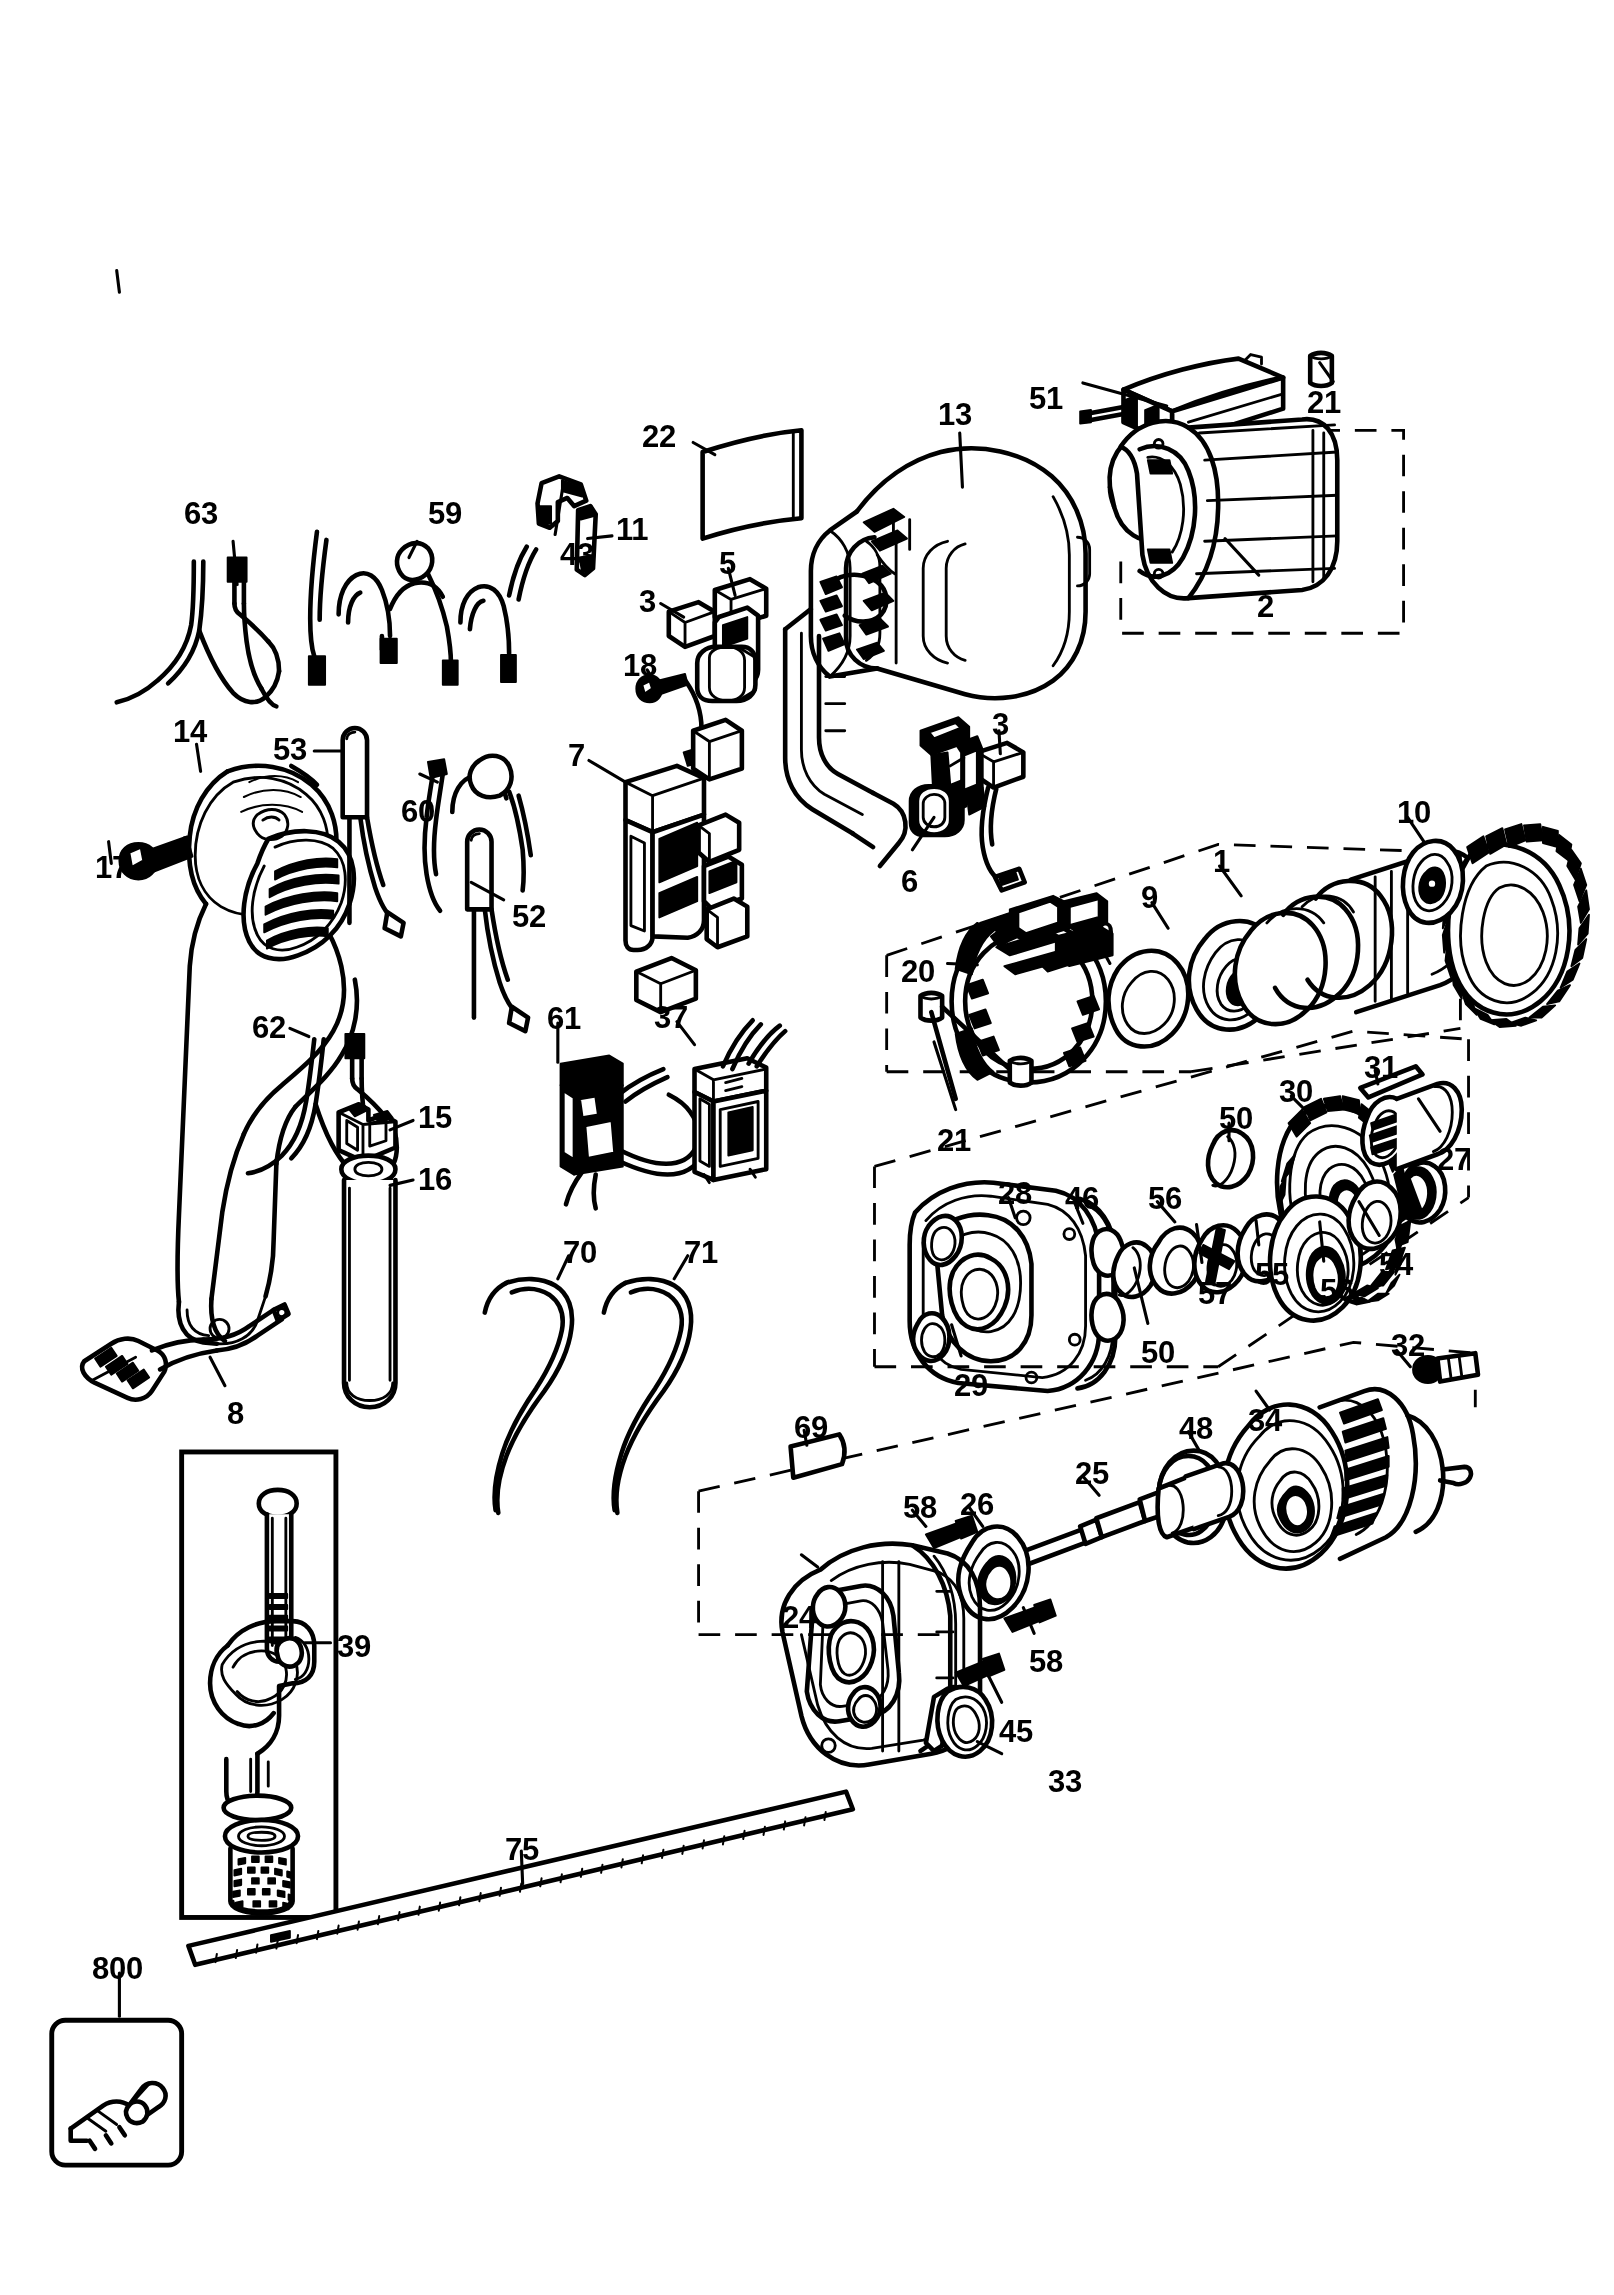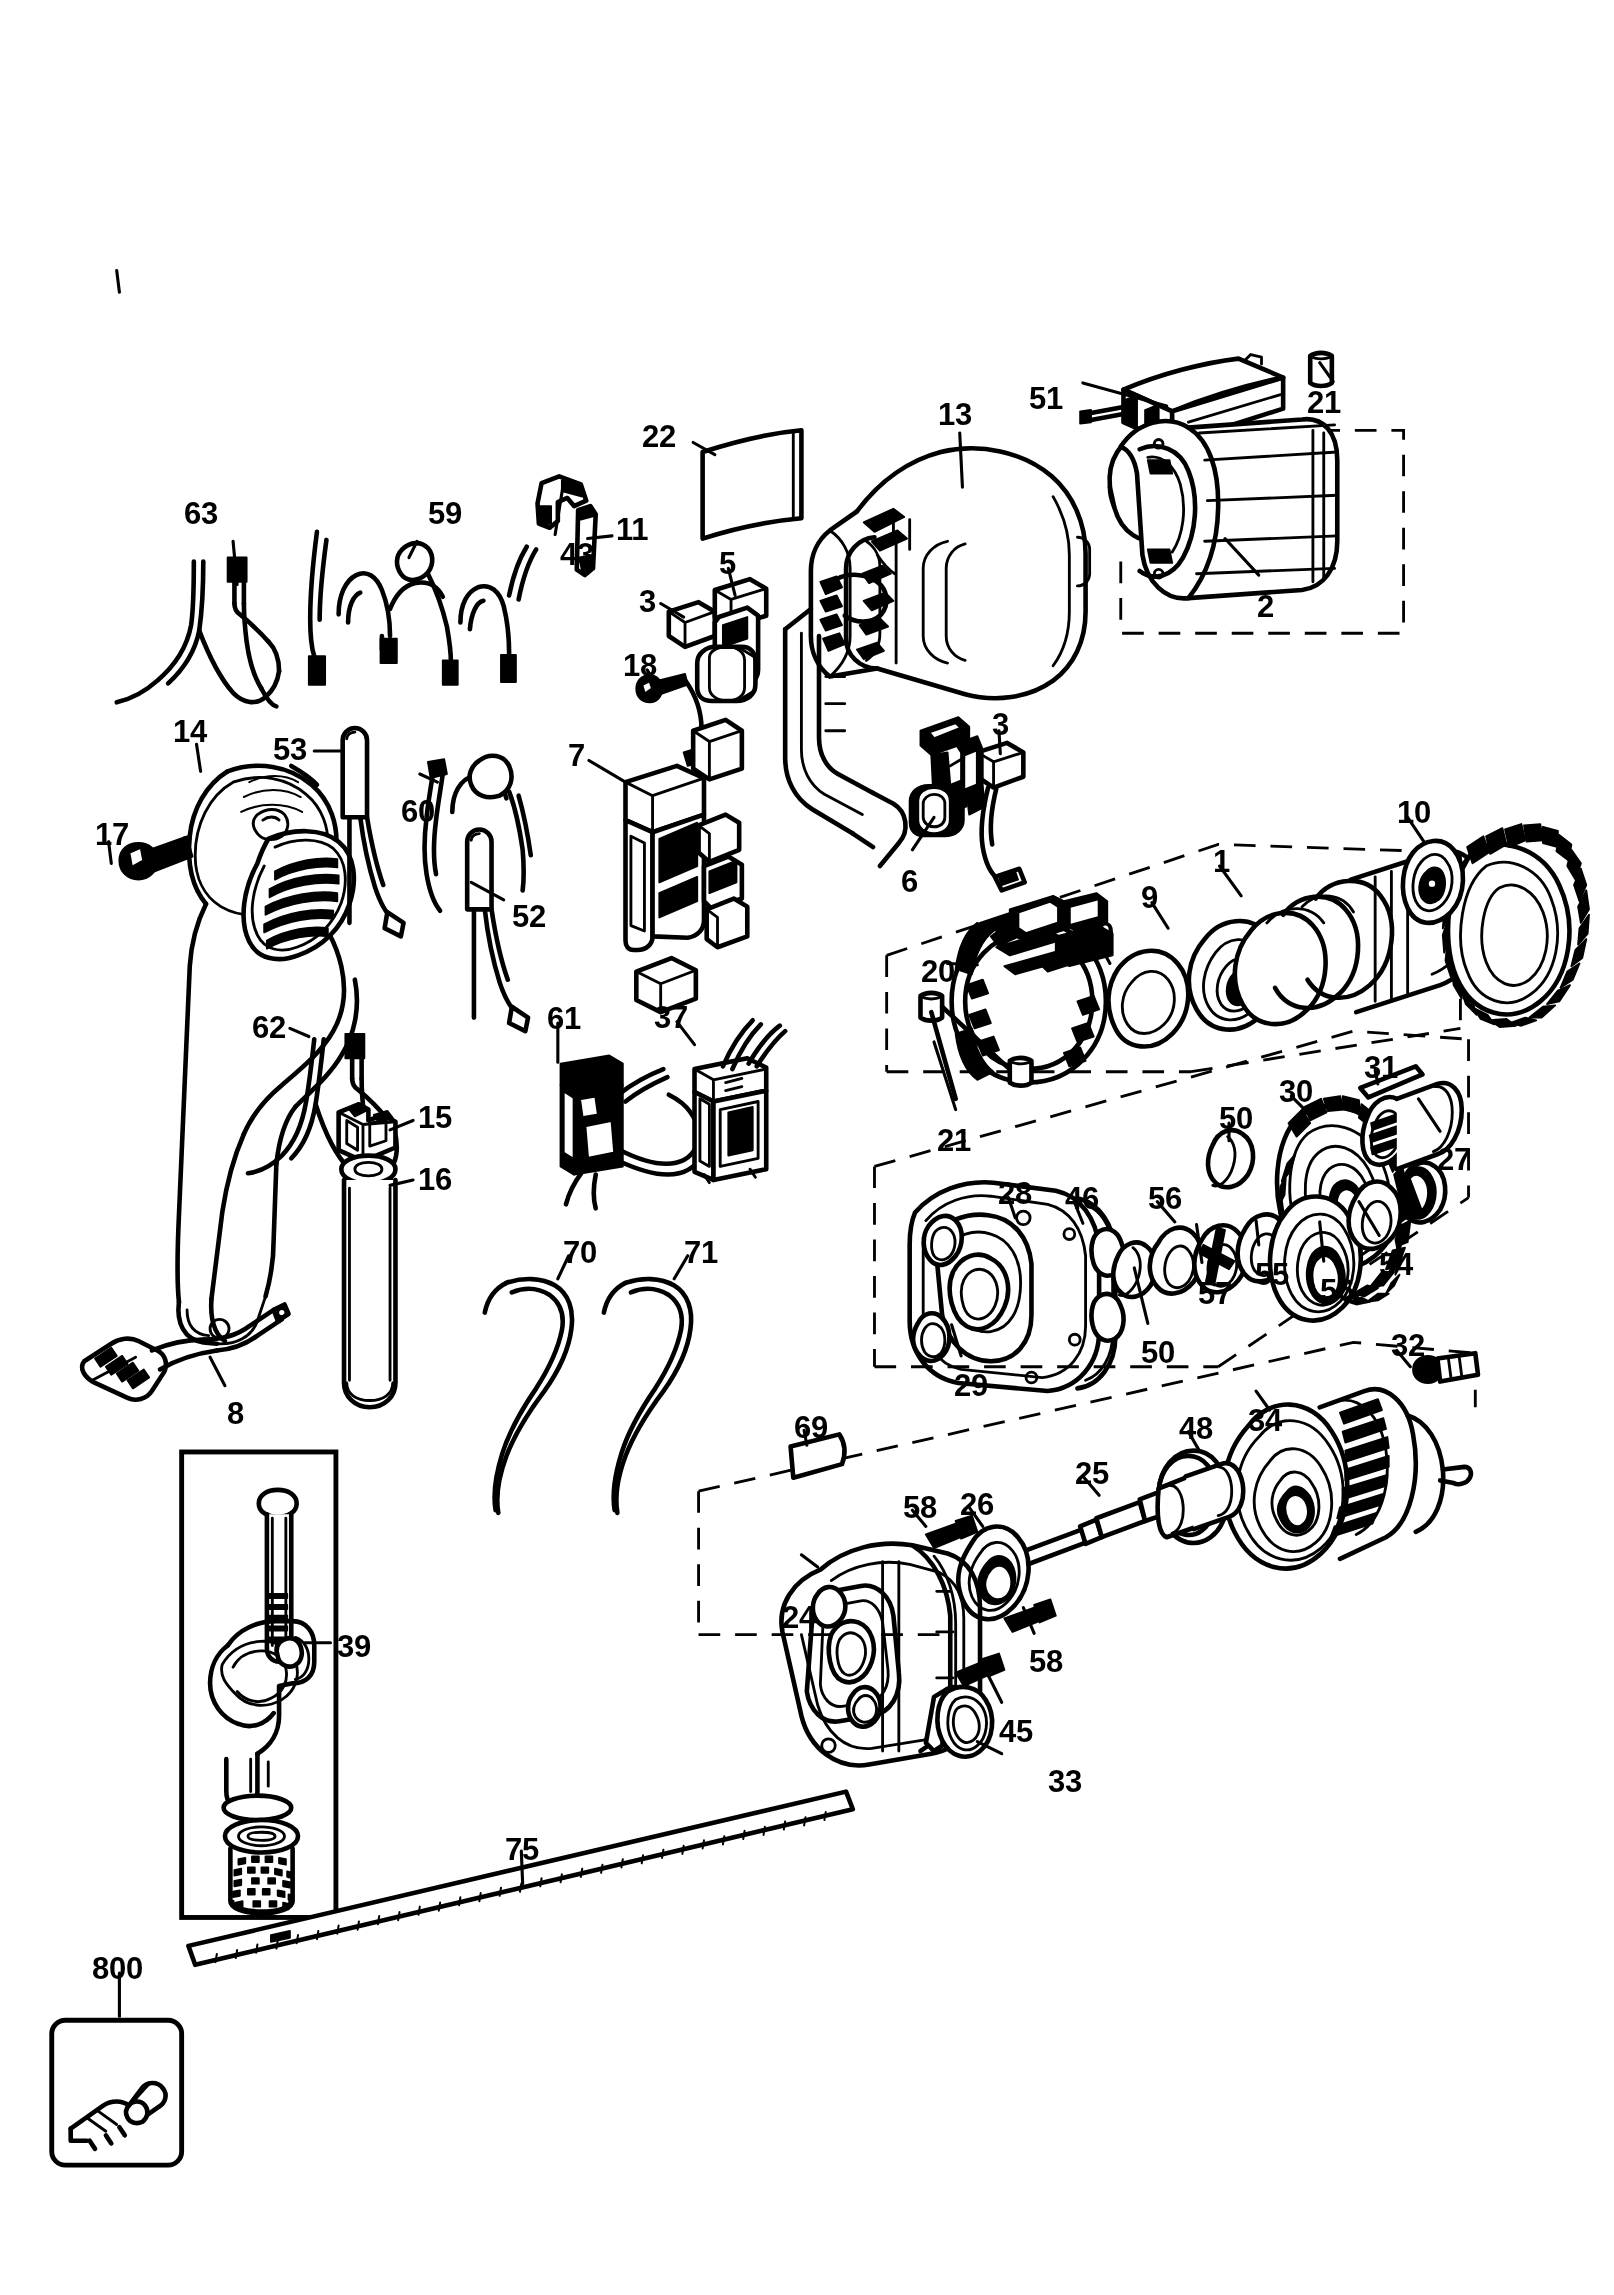--- a/index.html
+++ b/index.html
@@ -1053,32 +1053,32 @@
       <div class="callout" style="left: 1257px; top: 591px;">2</div>
       <div class="callout" style="left: 639px; top: 586px;">3</div>
       <div class="callout" style="left: 719px; top: 548px;">5</div>
       <div class="callout" style="left: 623px; top: 650px;">18</div>
       <div class="callout" style="left: 173px; top: 716px;">14</div>
       <div class="callout" style="left: 273px; top: 734px;">53</div>
       <div class="callout" style="left: 401px; top: 759px; margin-top: 37px;">60</div>
       <div class="callout" style="left: 568px; top: 740px;">7</div>
       <div class="callout" style="left: 992px; top: 709px;">3</div>
       <div class="callout" style="left: 901px; top: 866px;">6</div>
-      <div class="callout" style="left: 95px; top: 819px;">17</div>
+      <div class="callout" style="left: 95px; top: 852px;">17</div>
       <div class="callout" style="left: 512px; top: 901px;">52</div>
       <div class="callout" style="left: 252px; top: 1012px;">62</div>
       <div class="callout" style="left: 547px; top: 1003px;">61</div>
       <div class="callout" style="left: 654px; top: 1002px;">37</div>
       <div class="callout" style="left: 418px; top: 1102px;">15</div>
       <div class="callout" style="left: 418px; top: 1164px;">16</div>
       <div class="callout" style="left: 1213px; top: 846px;">1</div>
       <div class="callout" style="left: 1397px; top: 797px;">10</div>
       <div class="callout" style="left: 1141px; top: 882px;">9</div>
       <div class="callout" style="left: 1080px; top: 918px;">19</div>
-      <div class="callout" style="left: 901px; top: 956px; margin-left: 20px;">20</div>
+      <div class="callout" style="left: 901px; top: 956px;">20</div>
       <div class="callout" style="left: 937px; top: 1125px;">21</div>
       <div class="callout" style="left: 1364px; top: 1052px;">31</div>
       <div class="callout" style="left: 1437px; top: 1144px;">27</div>
       <div class="callout" style="left: 1279px; top: 1076px;">30</div>
       <div class="callout" style="left: 1219px; top: 1103px;">50</div>
       <div class="callout" style="left: 1379px; top: 1249px;">54</div>
       <div class="callout" style="left: 1320px; top: 1275px;">56</div>
       <div class="callout" style="left: 1255px; top: 1259px;">55</div>
       <div class="callout" style="left: 1198px; top: 1278px; text-align: right;">57</div>
       <div class="callout" style="left: 1148px; top: 1183px;">56</div>

